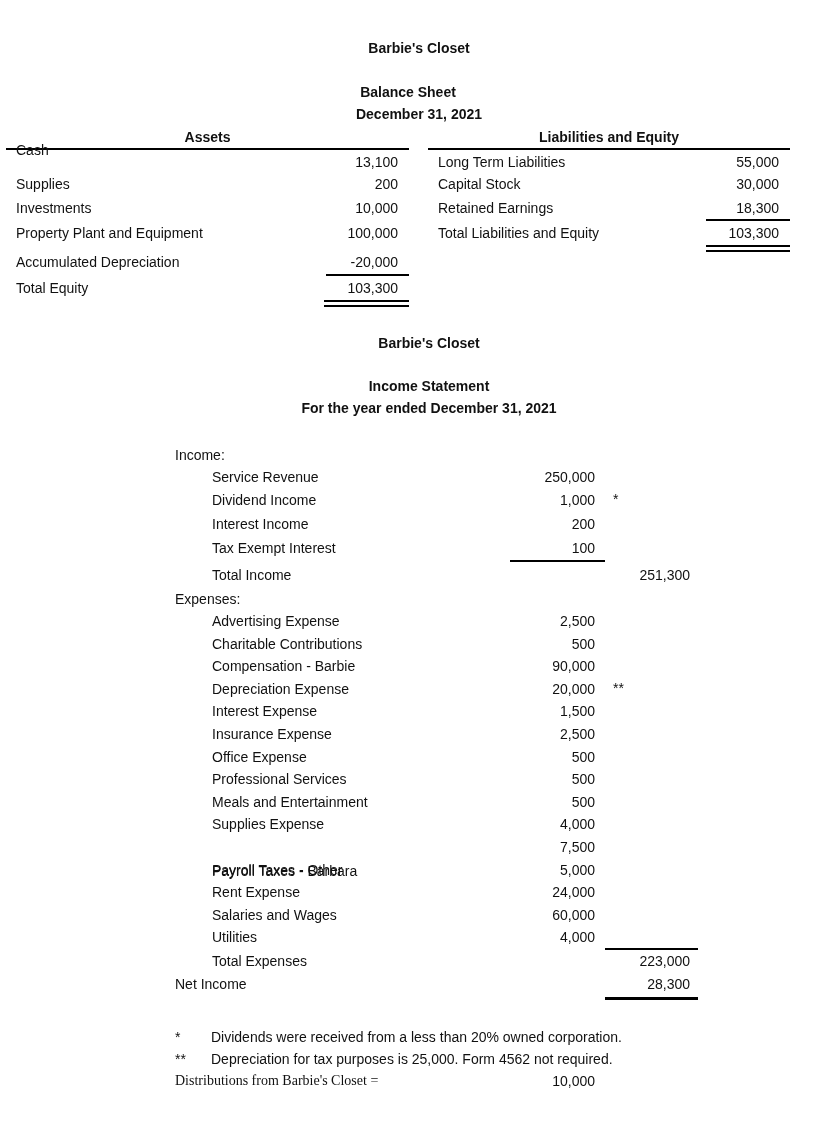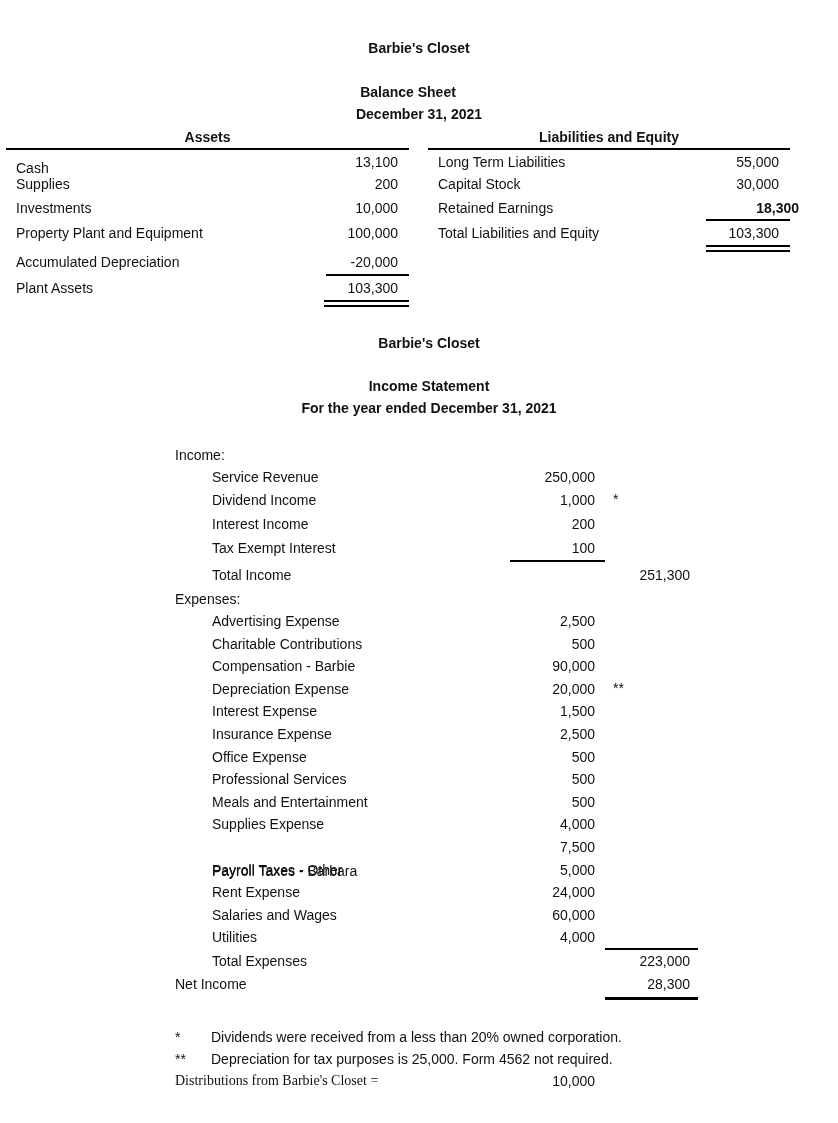--- a/index.html
+++ b/index.html
@@ -19,21 +19,21 @@
 <div class="abs bold center" style="left:0;width:816px;top:83px;">Balance Sheet</div>
 <div class="abs bold center" style="left:0;width:838px;top:105px;">December 31, 2021</div>
 
 <div class="abs bold center" style="left:6px;width:403px;top:128px;">Assets</div>
 <div class="abs bold center" style="left:428px;width:362px;top:128px;">Liabilities and Equity</div>
 <div class="hline" style="left:6px;width:403px;top:148px;"></div>
 <div class="hline" style="left:428px;width:362px;top:148px;"></div>
 
 <div id="assets-rows">
   <div>
-    <div class="abs" style="left:16px;top:159px;">Cash</div>
+    <div class="abs" style="left:16px;top:141px;">Cash</div>
     <div class="abs right" style="left:300px;width:98px;top:153px;">13,100</div>
   </div>
   <div>
     <div class="abs" style="left:16px;top:175px;">Supplies</div>
     <div class="abs right" style="left:300px;width:98px;top:175px;">200</div>
   </div>
   <div>
     <div class="abs" style="left:16px;top:199px;">Investments</div>
     <div class="abs right" style="left:300px;width:98px;top:199px;">10,000</div>
   </div>
@@ -41,37 +41,37 @@
     <div class="abs" style="left:16px;top:224px;">Property Plant and Equipment</div>
     <div class="abs right" style="left:300px;width:98px;top:224px;">100,000</div>
   </div>
   <div>
     <div class="abs" style="left:16px;top:253px;">Accumulated Depreciation</div>
     <div class="abs right" style="left:300px;width:98px;top:253px;">-20,000</div>
   </div>
 </div>
 <div class="hline" style="left:326px;width:83px;top:274px;"></div>
 <div>
-  <div class="abs" style="left:16px;top:279px;">Plant Assets</div>
+  <div class="abs" style="left:16px;top:279px;">Total Equity</div>
   <div class="abs right" style="left:300px;width:98px;top:279px;">103,300</div>
 </div>
 <div class="dline" style="left:324px;width:85px;top:300px;"></div>
 
 <div>
   <div>
     <div class="abs" style="left:438px;top:153px;">Long Term Liabilities</div>
     <div class="abs right" style="left:680px;width:99px;top:153px;">55,000</div>
   </div>
   <div>
     <div class="abs" style="left:438px;top:175px;">Capital Stock</div>
     <div class="abs right" style="left:680px;width:99px;top:175px;">30,000</div>
   </div>
   <div>
     <div class="abs" style="left:438px;top:199px;">Retained Earnings</div>
-    <div class="abs right" style="left:700px;width:99px;top:199px;font-weight:bold;">18,300</div>
+    <div class="abs right" style="left:680px;width:99px;top:199px;">18,300</div>
   </div>
 </div>
 <div class="hline" style="left:706px;width:84px;top:219px;"></div>
 <div>
   <div class="abs" style="left:438px;top:224px;text-align:right;">Total Liabilities and Equity</div>
   <div class="abs right" style="left:680px;width:99px;top:224px;">103,300</div>
 </div>
 <div class="dline" style="left:706px;width:84px;top:245px;"></div>
 
 <div class="abs bold center" style="left:0;width:858px;top:334px;">Barbie's Closet</div>

